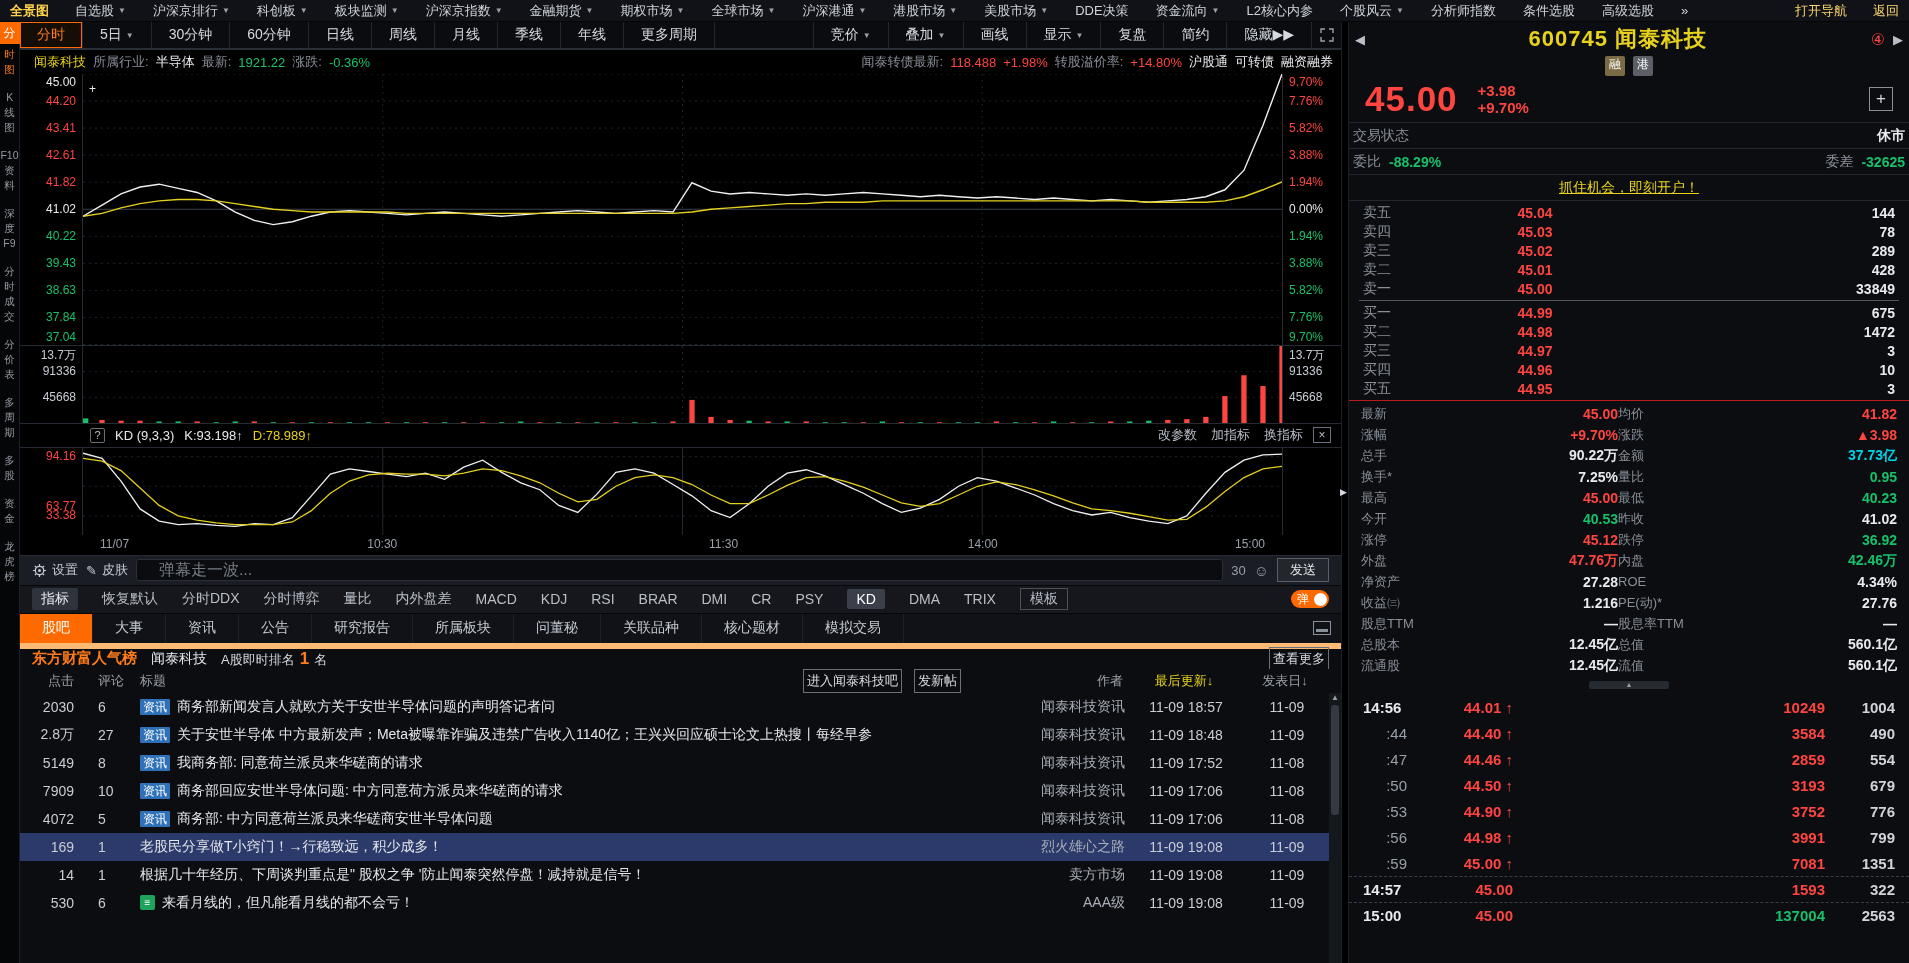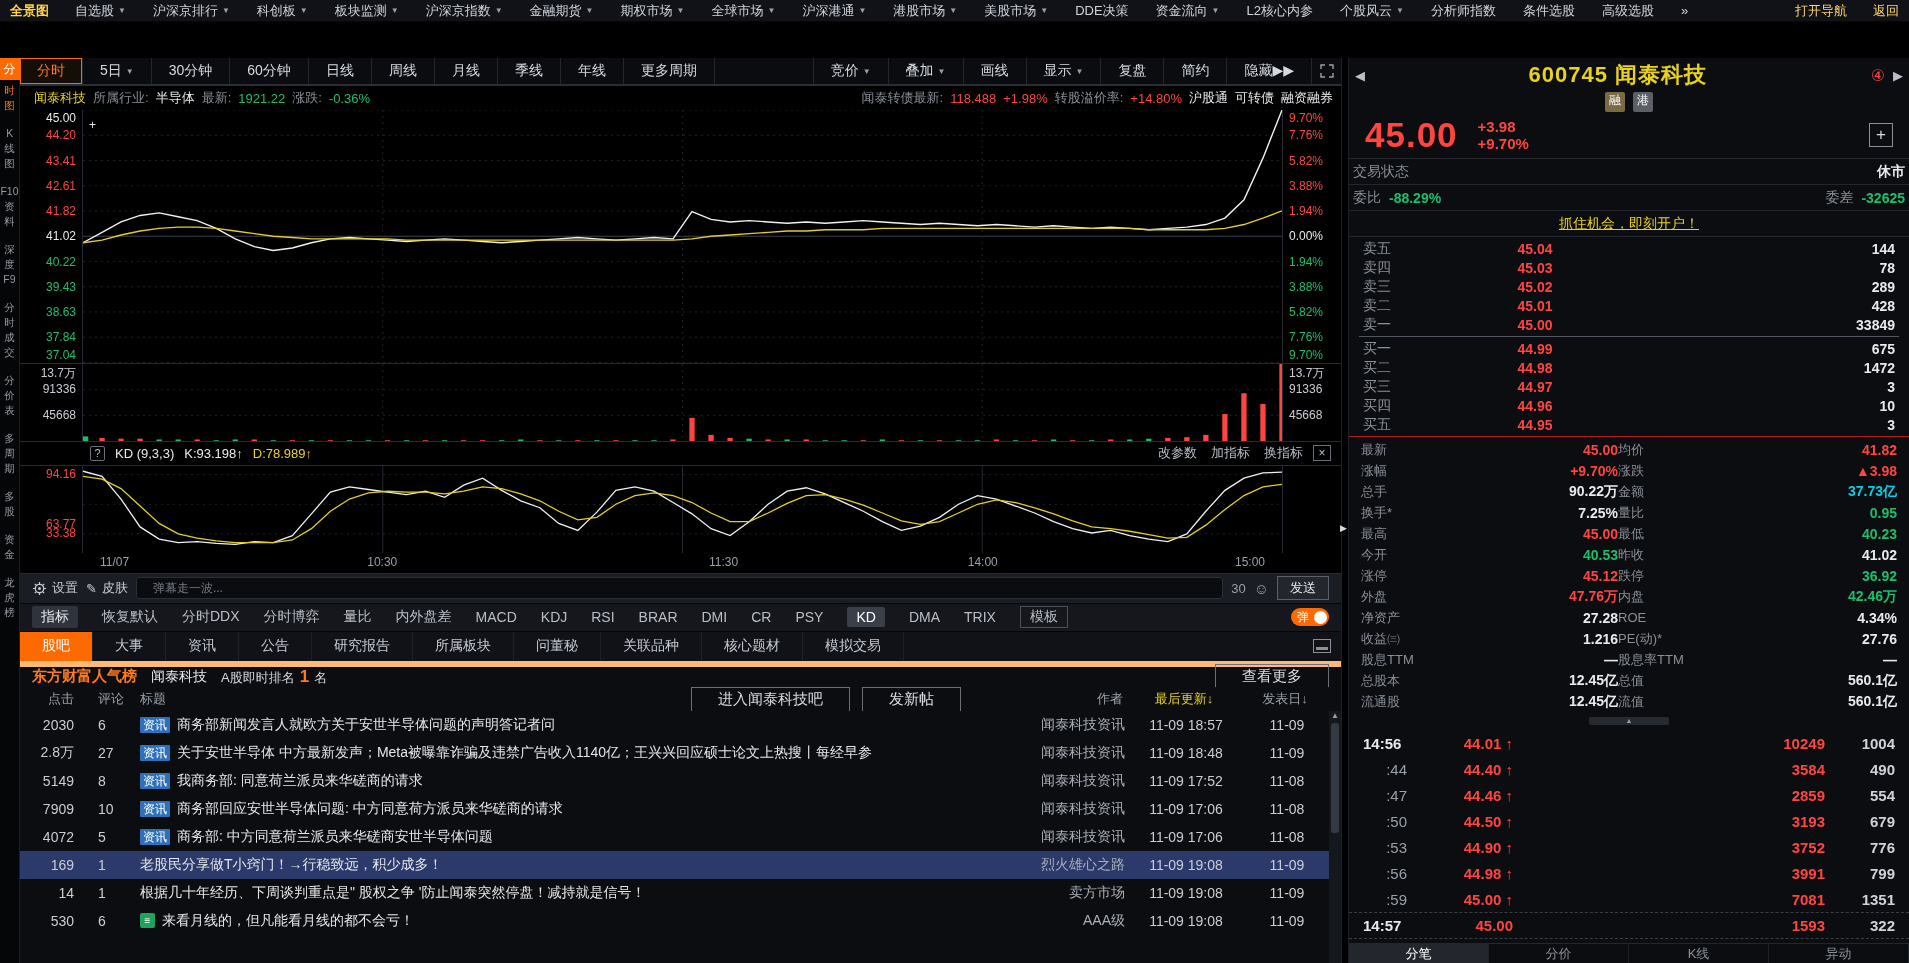--- a/index.html
+++ b/index.html
@@ -3,21 +3,21 @@
 <meta charset="utf-8">
 <style>
   :root{
     --bg:#000; --panel:#0b0d11; --bar:#111319; --border:#262b33; --border2:#20252d;
     --txt:#c9cdd4; --dim:#8a8f98; --red:#ff4540; --green:#17c06b; --yellow:#e8d21c;
     --orange:#ff6a00; --orange2:#ff7a1a; --cyan:#00d2e8; --white:#e9eaee;
   }
   *{box-sizing:border-box}
   html,body{margin:0;padding:0;background:#000;}
   body{width:1909px;height:963px;overflow:hidden;font-family:"Liberation Sans","DejaVu Sans",sans-serif;color:var(--txt);font-size:13px;}
-  .app{width:1909px;height:963px;display:flex;flex-direction:column;background:#000;gap:36px;}
+  .app{width:1909px;height:963px;display:flex;flex-direction:column;background:#000;}
   .c-r{color:var(--red)} .c-g{color:var(--green)} .c-w{color:var(--white)} .c-y{color:var(--yellow)}
   .c-c{color:var(--cyan)} .c-dim{color:var(--dim)}
 
   
   .topbar{height:22px;background:#101218;display:flex;align-items:center;padding:0 10px;gap:0;flex:0 0 22px;border-bottom:1px solid #05060a;}
   .topbar .brand{color:#ffd24a;margin-right:26px;font-weight:bold}
   .menu-item{color:#cfd3da;margin-right:27px;white-space:nowrap;cursor:default;display:flex;align-items:center;gap:4px}
   .menu-item .arr{font-size:8px;color:#9aa0a8}
   .topbar .spacer{flex:1}
   .topbar .nav-right{color:#ffd769;margin-left:26px;white-space:nowrap}
@@ -71,21 +71,21 @@
 
   
   .xaxis{height:20px;flex:0 0 20px;display:flex;font-size:12px;color:#9aa0a8}
   .xaxis .mid{flex:1;position:relative}
   .x-lab{position:absolute;top:2px;transform:translateX(-50%);white-space:nowrap}
 
   
   .danmu{height:30px;flex:0 0 30px;display:flex;align-items:center;gap:8px;background:#1a1d23;padding:0 12px;border-top:1px solid #262b33}
   .dm-btn{display:flex;align-items:center;gap:5px;color:#c6cad2;font-size:13px}
   .gear{width:15px;height:15px}
-  .dm-input{flex:1;height:22px;background:#0a0c10;border:1px solid #2a2e36;border-radius:3px;color:#9aa0a8;padding:0 16px;font-size:12px;font-family:inherit}
+  .dm-input{flex:1;height:22px;background:#0a0c10;border:1px solid #2a2e36;border-radius:3px;color:#9aa0a8;padding:0 22px;font-size:16px;font-family:inherit}
   .dm-input::placeholder{color:#767b84}
   .dm-count{color:#9aa0a8}
   .dm-smile{color:#9aa0a8;font-size:15px}
   .dm-send{border:1px solid #5a5f68;background:#23262c;color:#e0e3e8;padding:2px 12px;font-size:13px}
 
   
   .ind-tabs{height:28px;flex:0 0 28px;display:flex;align-items:center;gap:24px;background:#15171c;padding:0 12px;font-size:14px;border-top:1px solid #05060a}
   .ind-label{background:#2f333b;color:#e6e9ee;padding:2px 9px;border-radius:2px}
   .ind-item{color:#b9bec7;white-space:nowrap}
   .ind-item.active{background:#3a3f49;color:#fff;padding:2px 9px;border-radius:2px}
@@ -103,21 +103,21 @@
   .popout{width:18px;height:14px;border:1px solid #8a8f98;margin:auto 10px;position:relative}
   .popout:after{content:"";position:absolute;left:2px;right:2px;bottom:2px;height:3px;background:#8a8f98}
 
   
   .renqi{height:26px;flex:0 0 26px;display:flex;align-items:center;gap:14px;padding:0 12px;background:#0b0d11;border-top:6px solid #fdba74}
   .rq-logo{color:var(--orange2);font-weight:bold;font-size:15px}
   .rq-stock{color:#e6e9ee;font-size:14px}
   .rq-rank{display:flex;align-items:baseline;gap:5px;color:#d6dae0;font-size:13px}
   .rq-num{color:var(--orange2);font-size:17px;font-weight:bold}
   .renqi .sp{flex:1}
-  .btn{border:1px solid #6a6f78;color:#d8dce2;background:transparent;padding:2px 26px;font-size:15px;white-space:nowrap}
+  .btn{border:1px solid #6a6f78;color:#d8dce2;background:transparent;padding:2px 3px;font-size:13px;white-space:nowrap}
 
   
   .news-head{height:24px;flex:0 0 24px;display:grid;grid-template-columns:64px 56px 1fr auto auto 150px 122px 80px 14px;align-items:center;font-size:13px;color:#9aa0a8;background:#0b0d11;padding-right:2px}
   .news-head .h-upd{color:var(--yellow);text-align:center}
   .news-head .h-date{text-align:center}
   .news-head .h-auth{text-align:right}
   .news-head .btn{margin-right:12px}
   .news-list{flex:1;position:relative;min-height:0;background:#0b0d11}
   .news-row{height:28px;display:grid;grid-template-columns:64px 56px 1fr 150px 122px 80px 14px;align-items:center;font-size:14px}
   .news-row.sel{background:#2c3a6b}
@@ -1009,21 +1009,15 @@
             <span class="v c-r">1593</span>
             <span class="n">322</span>
           </div>
           <div class="tick-row sep">
             <span class="t">15:00</span>
             <span class="p">45.00</span>
             <span class="v c-g">137004</span>
             <span class="n">2563</span>
           </div>
         </div>
-      <div class="rp-tabs" id="rp-tabs">
-          <span class="rp-tab active">分笔</span>
-          <span class="rp-tab">分价</span>
-          <span class="rp-tab">K线</span>
-          <span class="rp-tab">异动</span>
-        </div>
     </div>
   </div>
 </div>
 
 </body></html>

